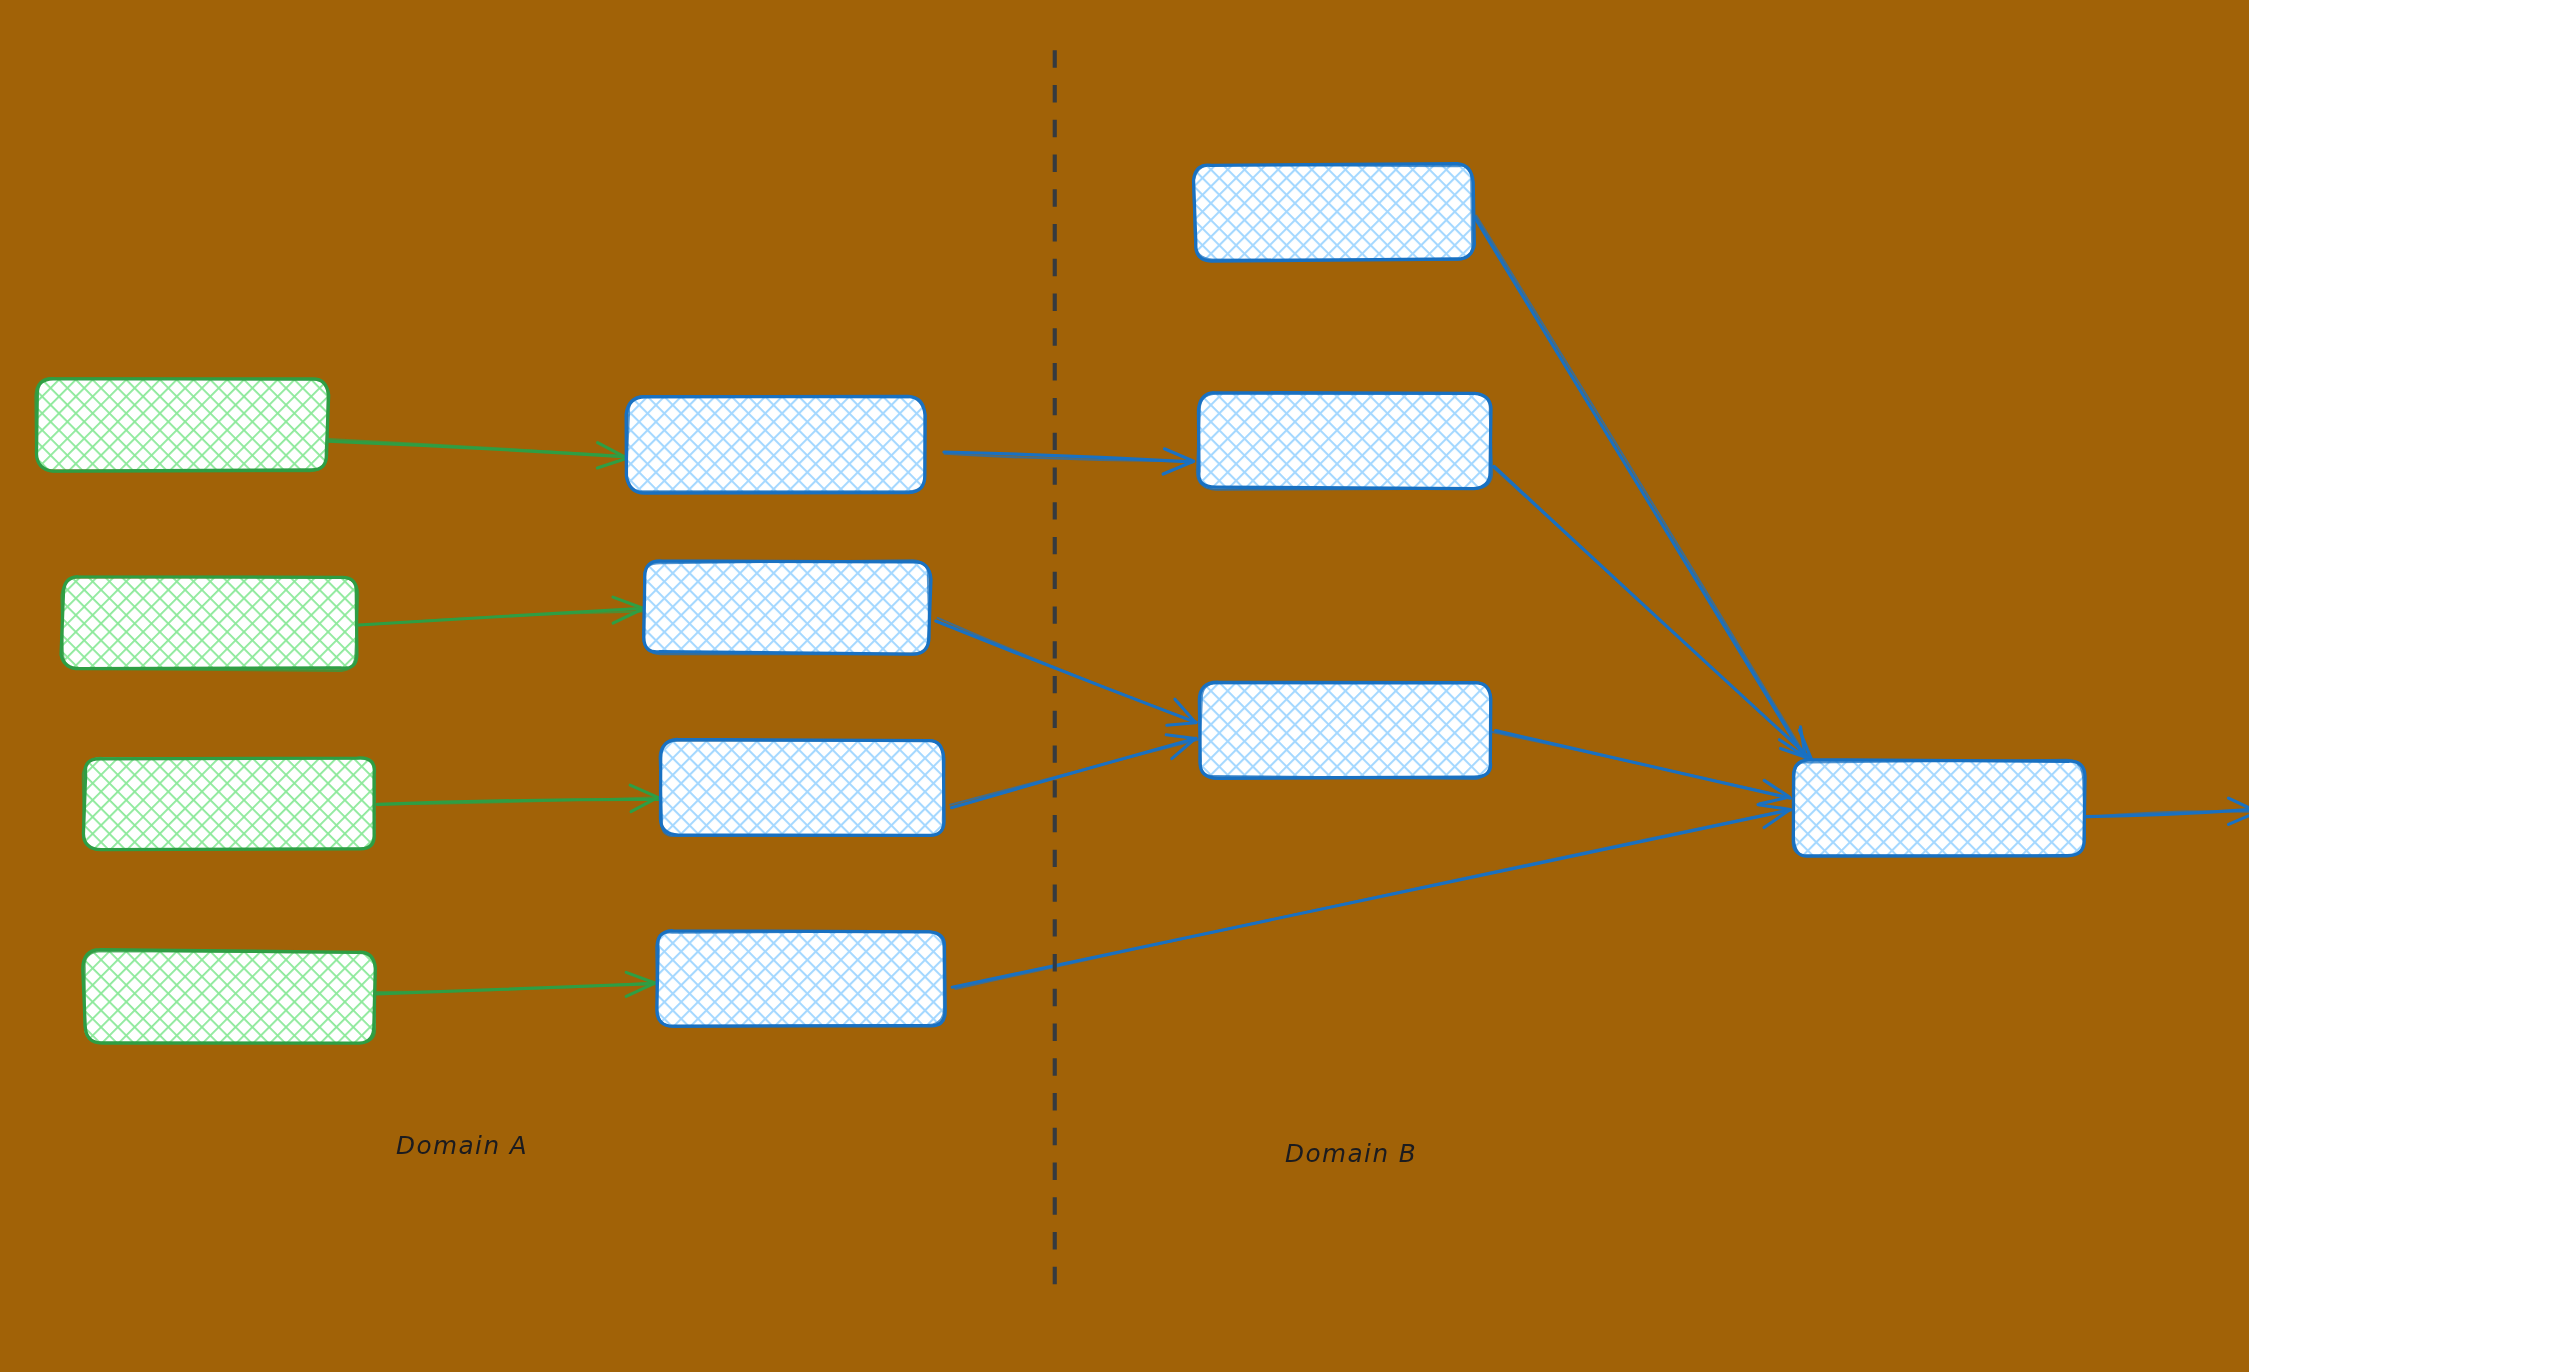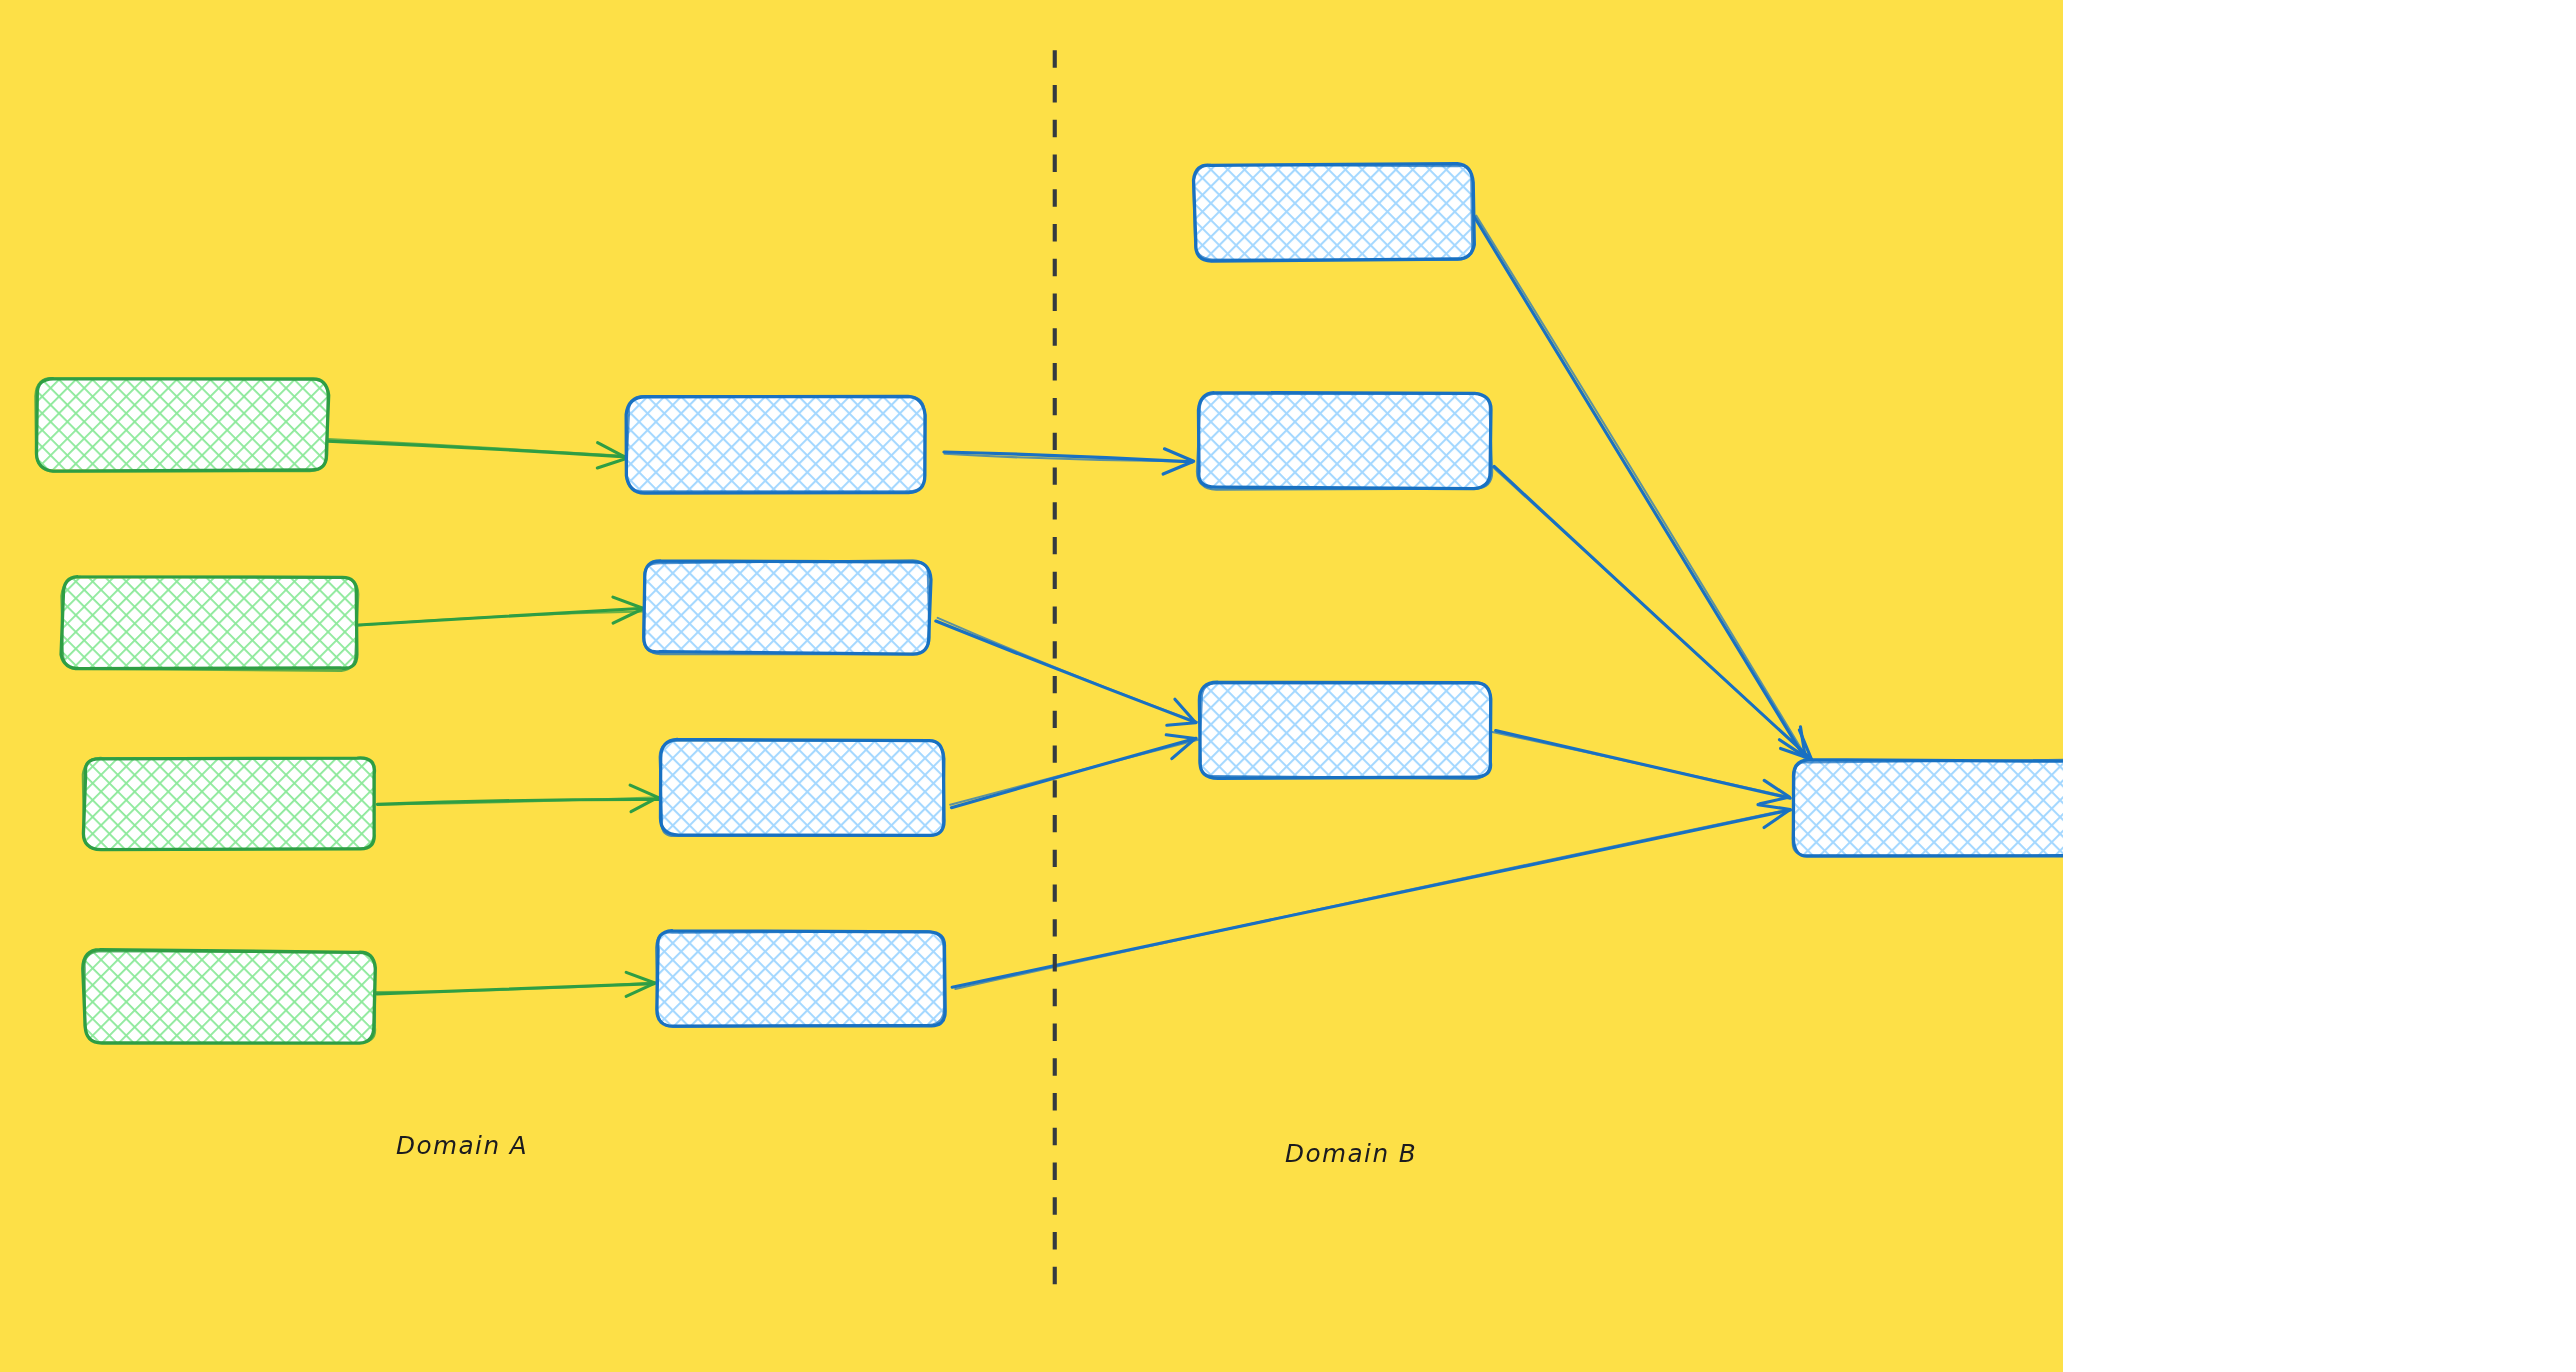--- a/index.html
+++ b/index.html
@@ -6,23 +6,23 @@
   html, body {
     margin: 0;
     padding: 0;
     background: #ffffff;
   }
   body {
     font-family: "DejaVu Sans", sans-serif;
   }
   #canvas-wrap {
     position: relative;
-    width: 2063px;
+    width: 2249px;
     height: 1372px;
-    background: #fde047;
+    background: #a16207;
     overflow: hidden;
   }
   svg#diagram {
     display: block;
     width: 2576px;
     height: 1372px;
   }
   .node-shape {
     stroke-linecap: round;
     stroke-linejoin: round;

